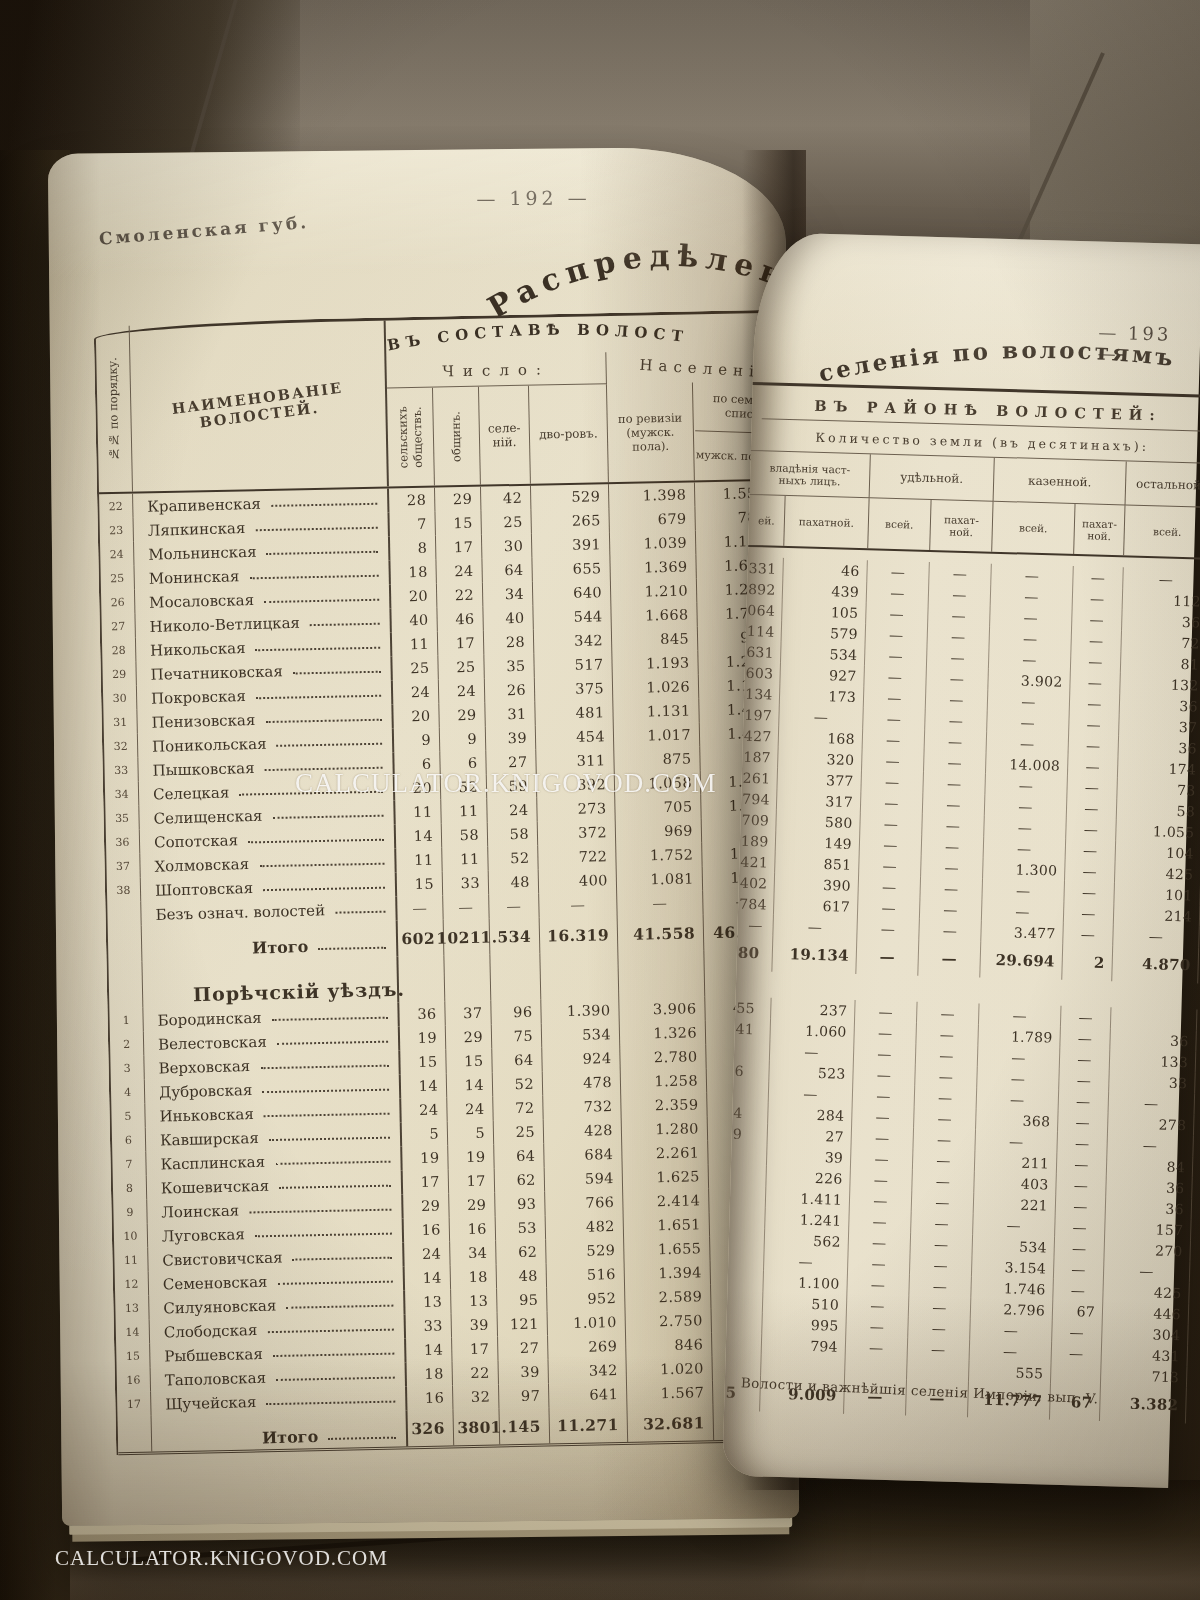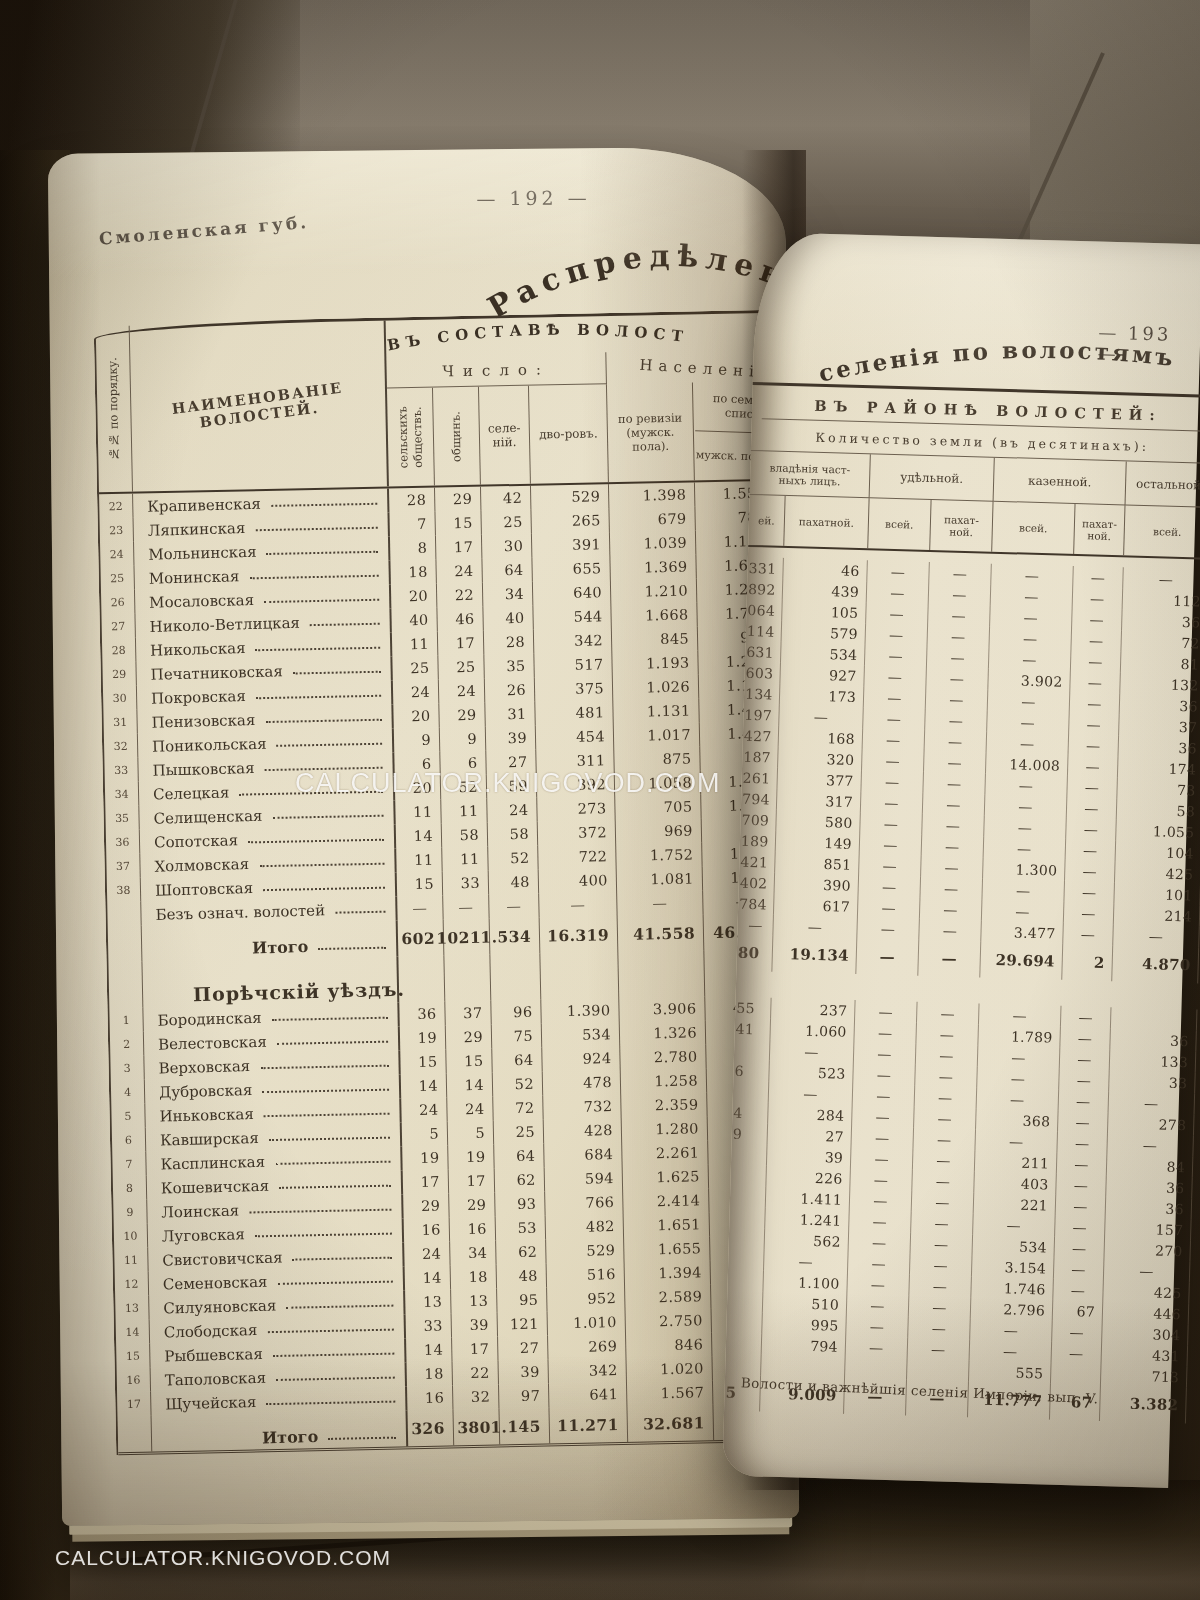--- a/index.html
+++ b/index.html
@@ -124,21 +124,21 @@
   .r-num{font-size:14px;text-align:right;padding-right:7px;height:100%;display:flex;align-items:center;justify-content:flex-end;box-sizing:border-box;border-right:1px solid rgba(107,96,82,.65);letter-spacing:.3px;}
   .r-num.r0{justify-content:flex-start;padding-left:1px;color:#4e4336;}
   .r-num.r7{border-right:none;}
   .r-num.dash{justify-content:center;padding-right:0;}
   .rrow.rtotal{height:36px;font-weight:bold;}
   .rrow.rtotal .r-num{font-size:15px;}
   .rgap{height:26px;}
   .r-footer{position:absolute;left:16px;top:1146px;width:420px;font-size:13.5px;letter-spacing:.5px;transform:rotate(1deg);color:#43392d;}
 
   
-  .wm{position:absolute;z-index:9;font-family:Liberation Sans, sans-serif;color:rgba(255,255,255,.85);
+  .wm{position:absolute;z-index:9;font-family:Liberation Serif, serif;color:rgba(255,255,255,.85);
     text-shadow:0 0 2px rgba(80,60,30,.4);pointer-events:none;}
   .wm-center{left:295px;top:768px;font-size:27px;letter-spacing:1px;}
   .wm-corner{left:55px;top:1546px;font-size:21px;letter-spacing:1px;}
   .vignette{position:absolute;inset:0;z-index:8;pointer-events:none;
     background:radial-gradient(ellipse at 52% 42%, rgba(0,0,0,0) 52%, rgba(20,10,0,.28) 100%),
                linear-gradient(180deg,rgba(120,90,40,.05),rgba(120,90,40,.07));}
 </style>
 </head>
 <body>
 

